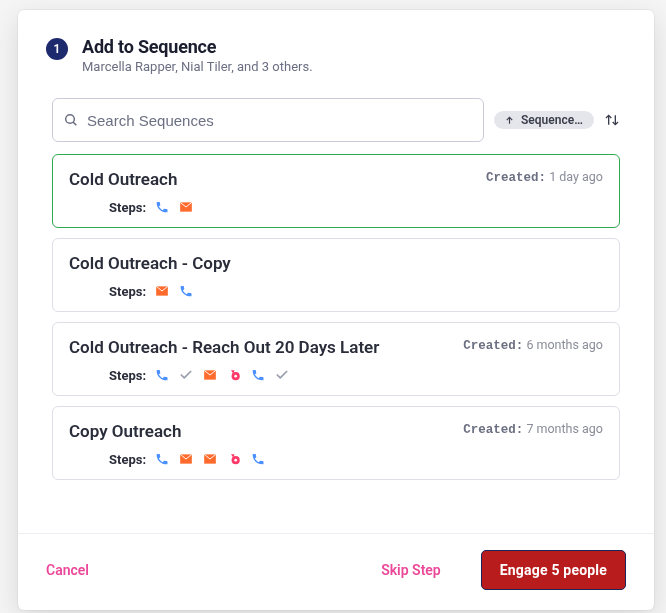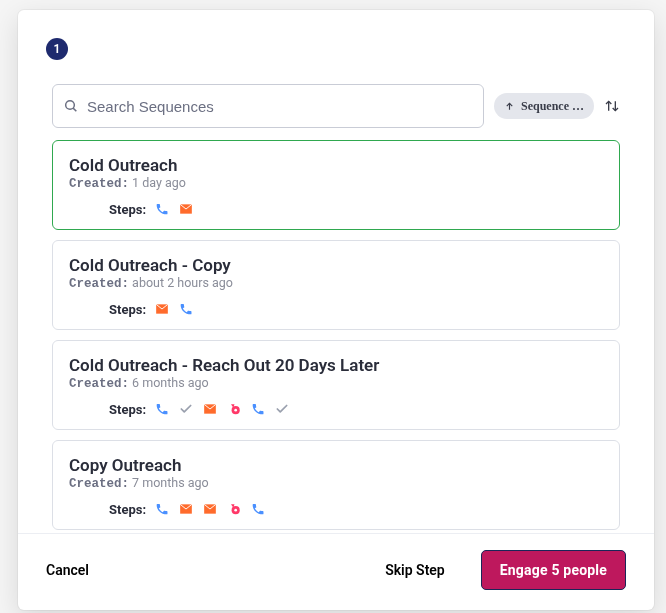--- a/index.html
+++ b/index.html
@@ -83,30 +83,29 @@
     width: 100%;
     background: transparent;
   }
   .search-box input::placeholder { color: #6b6f82; }
   .sort-pill {
     display: flex;
     align-items: center;
     gap: 6px;
     background: #e4e6ec;
     border-radius: 14px;
-    height: 26px;
+    height: 18px;
     padding: 0 10px;
     font-size: 12px;
     color: #3a3d4a;
     font-weight: 600;
     white-space: nowrap;
     cursor: pointer;
     max-width: 100px;
     overflow: hidden;
-    font-family: Liberation Serif, serif;
   }
   .sort-pill .label-text {
     overflow: hidden;
     text-overflow: ellipsis;
     white-space: nowrap;
   }
   .sort-toggle {
     display:flex;
     cursor:pointer;
   }
@@ -118,21 +117,20 @@
     cursor: pointer;
   }
   .seq-item.selected {
     border-color: #2fa84f;
   }
   .seq-top {
     display: flex;
     justify-content: space-between;
     align-items: flex-start;
     margin-bottom: 10px;
-    flex-direction: column;
   }
   .seq-name {
     font-size: 17px;
     font-weight: 600;
     color: #2a2d3a;
   }
   .seq-created {
     font-size: 12.5px;
     color: #8a8d99;
   }
@@ -162,48 +160,53 @@
   .footer {
     border-top: 1px solid #eceef3;
     padding: 16px 28px 20px 28px;
     display: flex;
     align-items: center;
     justify-content: space-between;
   }
   .footer-right {
     display: flex;
     align-items: center;
-    gap: 36px;
+    gap: 12px;
   }
   .btn-text {
     font-size: 14px;
     font-weight: 600;
-    color: #000000;
+    color: #ec4899;
     cursor: pointer;
   }
   .btn-primary {
-    background: #be185d;
+    background: #b91c1c;
     color: #fff;
     font-size: 14px;
     font-weight: 700;
     border-radius: 5px;
     padding: 11px 18px;
     cursor: pointer;
     letter-spacing: 0.2px;
     border: 1px solid #1b2558;
+    margin-left: 28px;
   }
   svg { display:block; }
 </style>
 </head>
 <body>
 
 <div class="modal">
 
   <div class="header">
     <div class="step-circle">1</div>
+    <div class="header-text">
+      <h2>Add to Sequence</h2>
+      <div class="subtitle">Marcella Rapper, Nial Tiler, and 3 others.</div>
+    </div>
   </div>
 
   <div class="body">
 
     <div class="search-row">
       <div class="search-box">
         <span class="step-icon">
           <svg width="18" height="18" viewBox="0 0 24 24" fill="none" stroke="#6b6f82" stroke-width="2.2">
             <circle cx="10.5" cy="10.5" r="6.5"></circle>
               <line x1="20" y1="20" x2="15.2" y2="15.2"></line>
@@ -247,21 +250,20 @@
               <svg width="14" height="12" viewBox="0 0 24 20" fill="#ff6b2c">
                 <path d="M2 2h20v16H2z" fill="#ff6b2c"></path>
                 <path d="M2 2l10 8L22 2" fill="none" stroke="#fff" stroke-width="1.6"></path>
               </svg>
             </span>
           </div>
         </div>
         <div class="seq-item">
           <div class="seq-top">
             <div class="seq-name">Cold Outreach - Copy</div>
-            <div class="seq-created"><span class="lbl">Created:</span> about 2 hours ago</div>
           </div>
           <div class="seq-steps">
             <span class="lbl">Steps:</span>
             <span class="step-icon">
               <svg width="14" height="12" viewBox="0 0 24 20" fill="#ff6b2c">
                 <path d="M2 2h20v16H2z" fill="#ff6b2c"></path>
                 <path d="M2 2l10 8L22 2" fill="none" stroke="#fff" stroke-width="1.6"></path>
               </svg>
             </span>
             <span class="step-icon">

